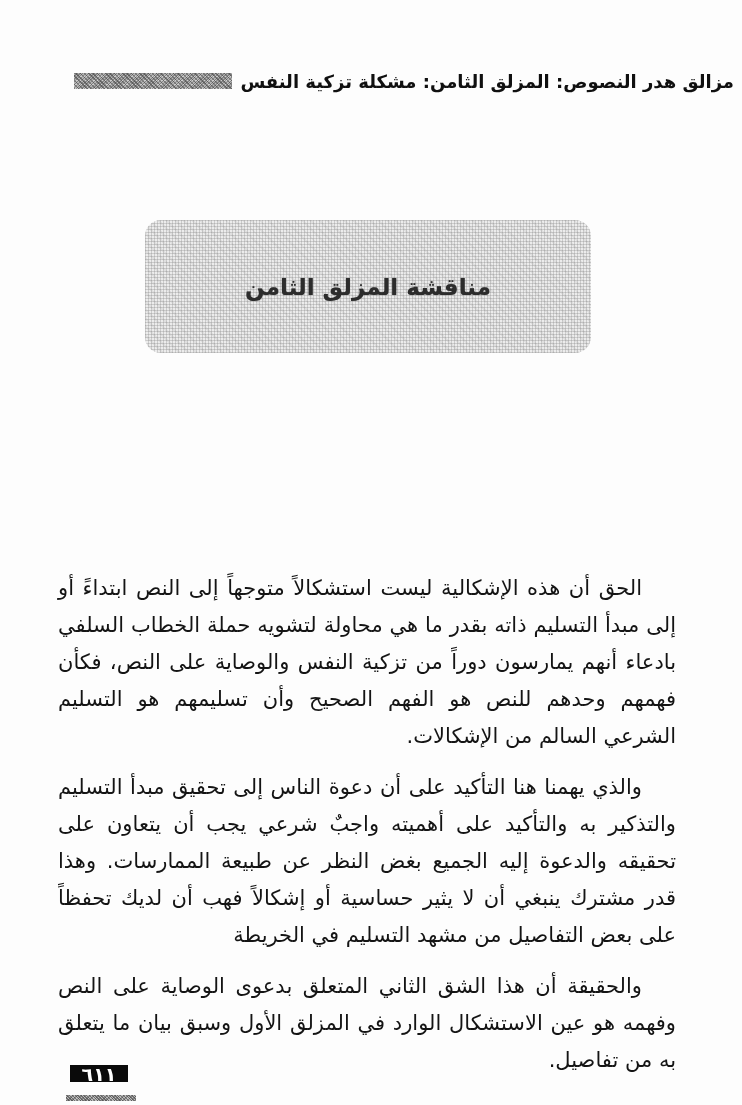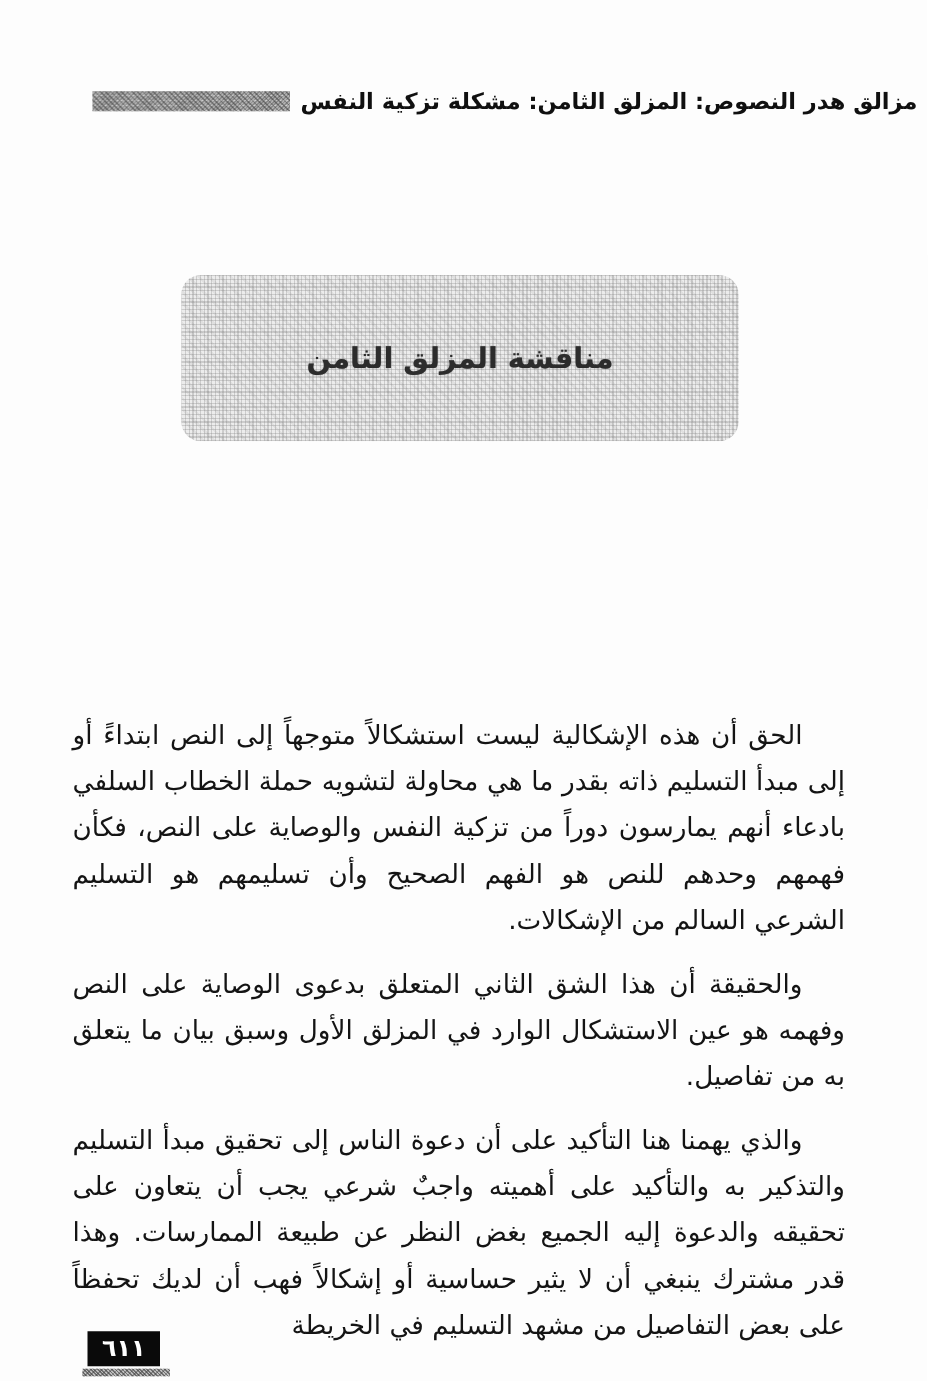--- a/index.html
+++ b/index.html
@@ -88,21 +88,21 @@
     text-indent: 34px; 
   }
   .body-text p:last-child { margin-bottom: 0; }
 
   
   .page-number-box {
     position: absolute;
     top: 1065px;
     left: 70px;
     width: 58px;
-    height: 28px;
+    height: 17px;
     background: #0a0a0a;
     color: #ffffff;
     display: flex;
     align-items: center;
     justify-content: center;
     font-size: 19px;
     font-weight: bold;
     letter-spacing: 4px;
   }
   .page-number-strip {
@@ -126,22 +126,22 @@
     <span class="header-title">مزالق هدر النصوص: المزلق الثامن: مشكلة تزكية النفس</span>
     <span class="header-bar"></span>
   </header>
 
   <div class="chapter-box">
     <span class="chapter-title">مناقشة المزلق الثامن</span>
   </div>
 
   <main class="body-text">
     <p>الحق أن هذه الإشكالية ليست استشكالاً متوجهاً إلى النص ابتداءً أو إلى مبدأ التسليم ذاته بقدر ما هي محاولة لتشويه حملة الخطاب السلفي بادعاء أنهم يمارسون دوراً من تزكية النفس والوصاية على النص، فكأن فهمهم وحدهم للنص هو الفهم الصحيح وأن تسليمهم هو التسليم الشرعي السالم من الإشكالات.</p>
+    <p>والذي يهمنا هنا التأكيد على أن دعوة الناس إلى تحقيق مبدأ التسليم والتذكير به والتأكيد على أهميته واجبٌ شرعي يجب أن يتعاون على تحقيقه والدعوة إليه الجميع بغض النظر عن طبيعة الممارسات. وهذا قدر مشترك ينبغي أن لا يثير حساسية أو إشكالاً فهب أن لديك تحفظاً على بعض التفاصيل من مشهد التسليم في الخريطة</p>
     <p>والحقيقة أن هذا الشق الثاني المتعلق بدعوى الوصاية على النص وفهمه هو عين الاستشكال الوارد في المزلق الأول وسبق بيان ما يتعلق به من تفاصيل.</p>
-    <p>والذي يهمنا هنا التأكيد على أن دعوة الناس إلى تحقيق مبدأ التسليم والتذكير به والتأكيد على أهميته واجبٌ شرعي يجب أن يتعاون على تحقيقه والدعوة إليه الجميع بغض النظر عن طبيعة الممارسات. وهذا قدر مشترك ينبغي أن لا يثير حساسية أو إشكالاً فهب أن لديك تحفظاً على بعض التفاصيل من مشهد التسليم في الخريطة</p>
   </main>
 
   <footer>
     <div class="page-number-box">
       <span>٦١١</span>
     </div>
     <div class="page-number-strip"></div>
   </footer>
 
 </div>

